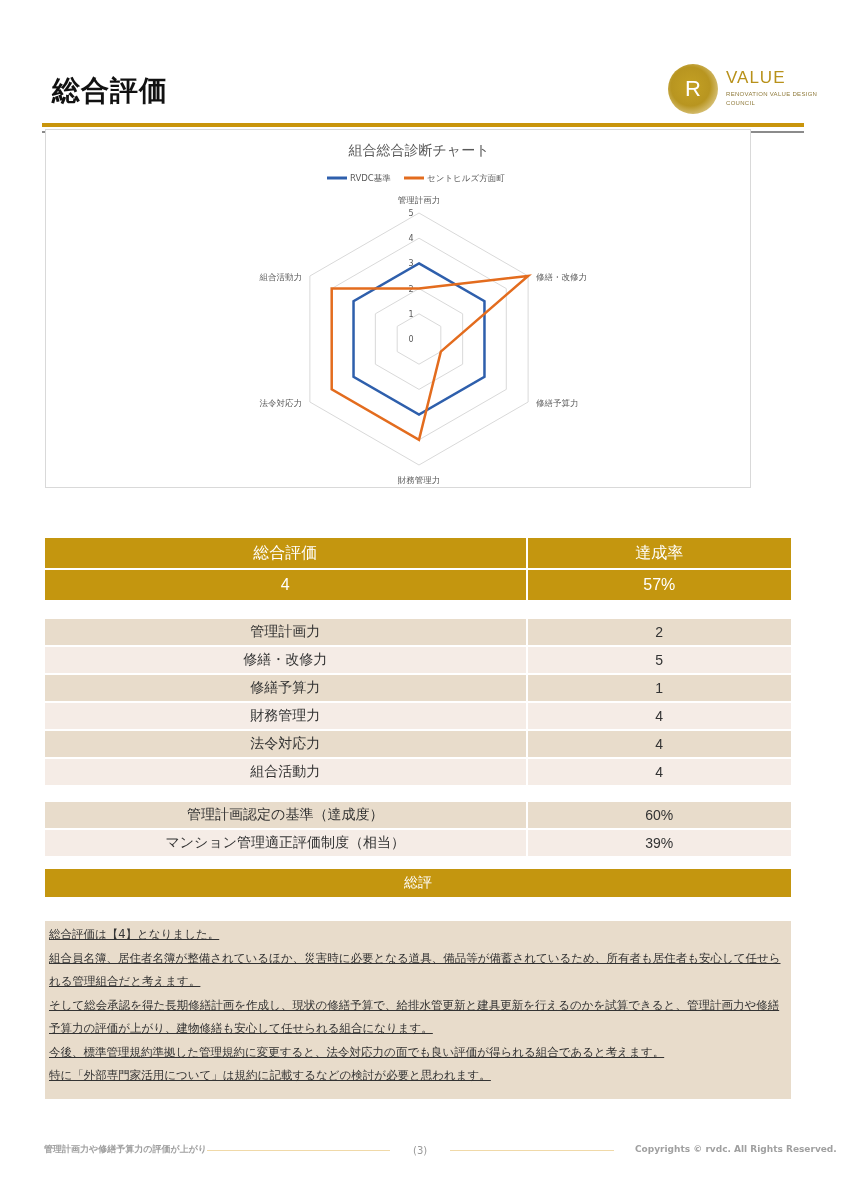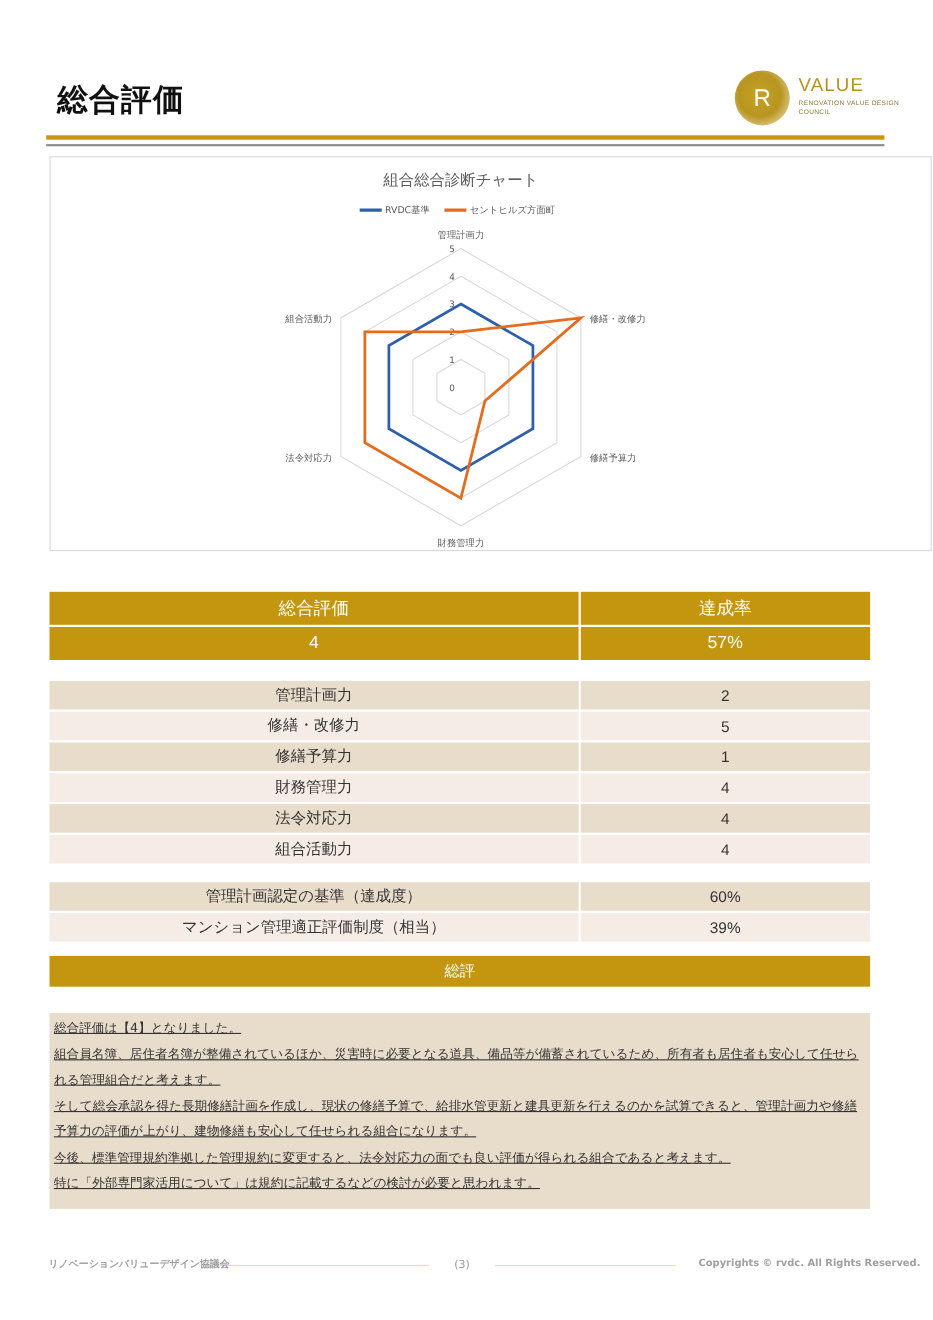--- a/index.html
+++ b/index.html
@@ -12,21 +12,21 @@
   .logo-circle { position: absolute; left: 0; top: 2px; width: 50px; height: 50px; border-radius: 50%;
     background: radial-gradient(circle at 45% 45%, #c4a124 0%, #b89520 50%, #d8c27a 75%, #efe6c4 100%); }
   .logo-r { position: absolute; left: 0; top: 2px; width: 50px; height: 50px; line-height: 50px; text-align: center;
     color: #fff; font-size: 22px; font-family: "Liberation Sans", sans-serif; }
   .logo-name { position: absolute; left: 58px; top: 6px; font-size: 17px; color: #b8911a; font-family: "Liberation Sans", sans-serif; letter-spacing: 1px; }
   .logo-sub { position: absolute; left: 58px; top: 28px; font-size: 6px; line-height: 9px; color: #8f7a3a; font-family: "Liberation Sans", sans-serif; letter-spacing: 0.3px; }
 
   .rule-gold { position: absolute; left: 42px; top: 123px; width: 762px; height: 4px; background: #c9950c; }
   .rule-gray { position: absolute; left: 42px; top: 131px; width: 762px; height: 2px; background: #8b8b8b; }
 
-  .chart-frame { position: absolute; left: 45px; top: 142px; width: 802px; height: 359px; border: 1px solid #d9d9d9; background: #fff; }
+  .chart-frame { position: absolute; left: 45px; top: 129px; width: 706px; height: 359px; border: 1px solid #d9d9d9; background: #fff; }
   .chart-frame svg { position: absolute; left: 0; top: 0; }
 
   .tbl { position: absolute; left: 45px; width: 746px; display: flex; flex-direction: column; gap: 2px; }
   .row { display: flex; gap: 2px; height: 26px; }
   .cell { display: flex; align-items: center; justify-content: center; font-size: 14px; font-family: "Liberation Sans", sans-serif; }
   .c1 { width: 496px; }
   .c2 { width: 272px; }
   .row.head .cell { background: #c4960f; color: #fff; font-size: 16px; height: 30px; }
   .row.head { height: 30px; }
   .row.dark .cell { background: #e8dccb; color: #333; }
@@ -150,17 +150,17 @@
 
 <div class="summary-head">総評</div>
 <div class="summary-body">
   <p>総合評価は【4】となりました。</p>
   <p>組合員名簿、居住者名簿が整備されているほか、災害時に必要となる道具、備品等が備蓄されているため、所有者も居住者も安心して任せられる管理組合だと考えます。</p>
   <p>そして総会承認を得た長期修繕計画を作成し、現状の修繕予算で、給排水管更新と建具更新を行えるのかを試算できると、管理計画力や修繕予算力の評価が上がり、建物修繕も安心して任せられる組合になります。</p>
   <p>今後、標準管理規約準拠した管理規約に変更すると、法令対応力の面でも良い評価が得られる組合であると考えます。</p>
   <p>特に「外部専門家活用について」は規約に記載するなどの検討が必要と思われます。</p>
 </div>
 
-<div class="footer-left">リノベーションバリューデザイン協議会</div>
+<div class="footer-left">管理計画力や修繕予算力の評価が上がり</div>
 <div class="footer-line1"></div>
 <div class="footer-page">(3)</div>
 <div class="footer-line2"></div>
 <div class="footer-right">Copyrights © rvdc. All Rights Reserved.</div>
 
 </body></html>

